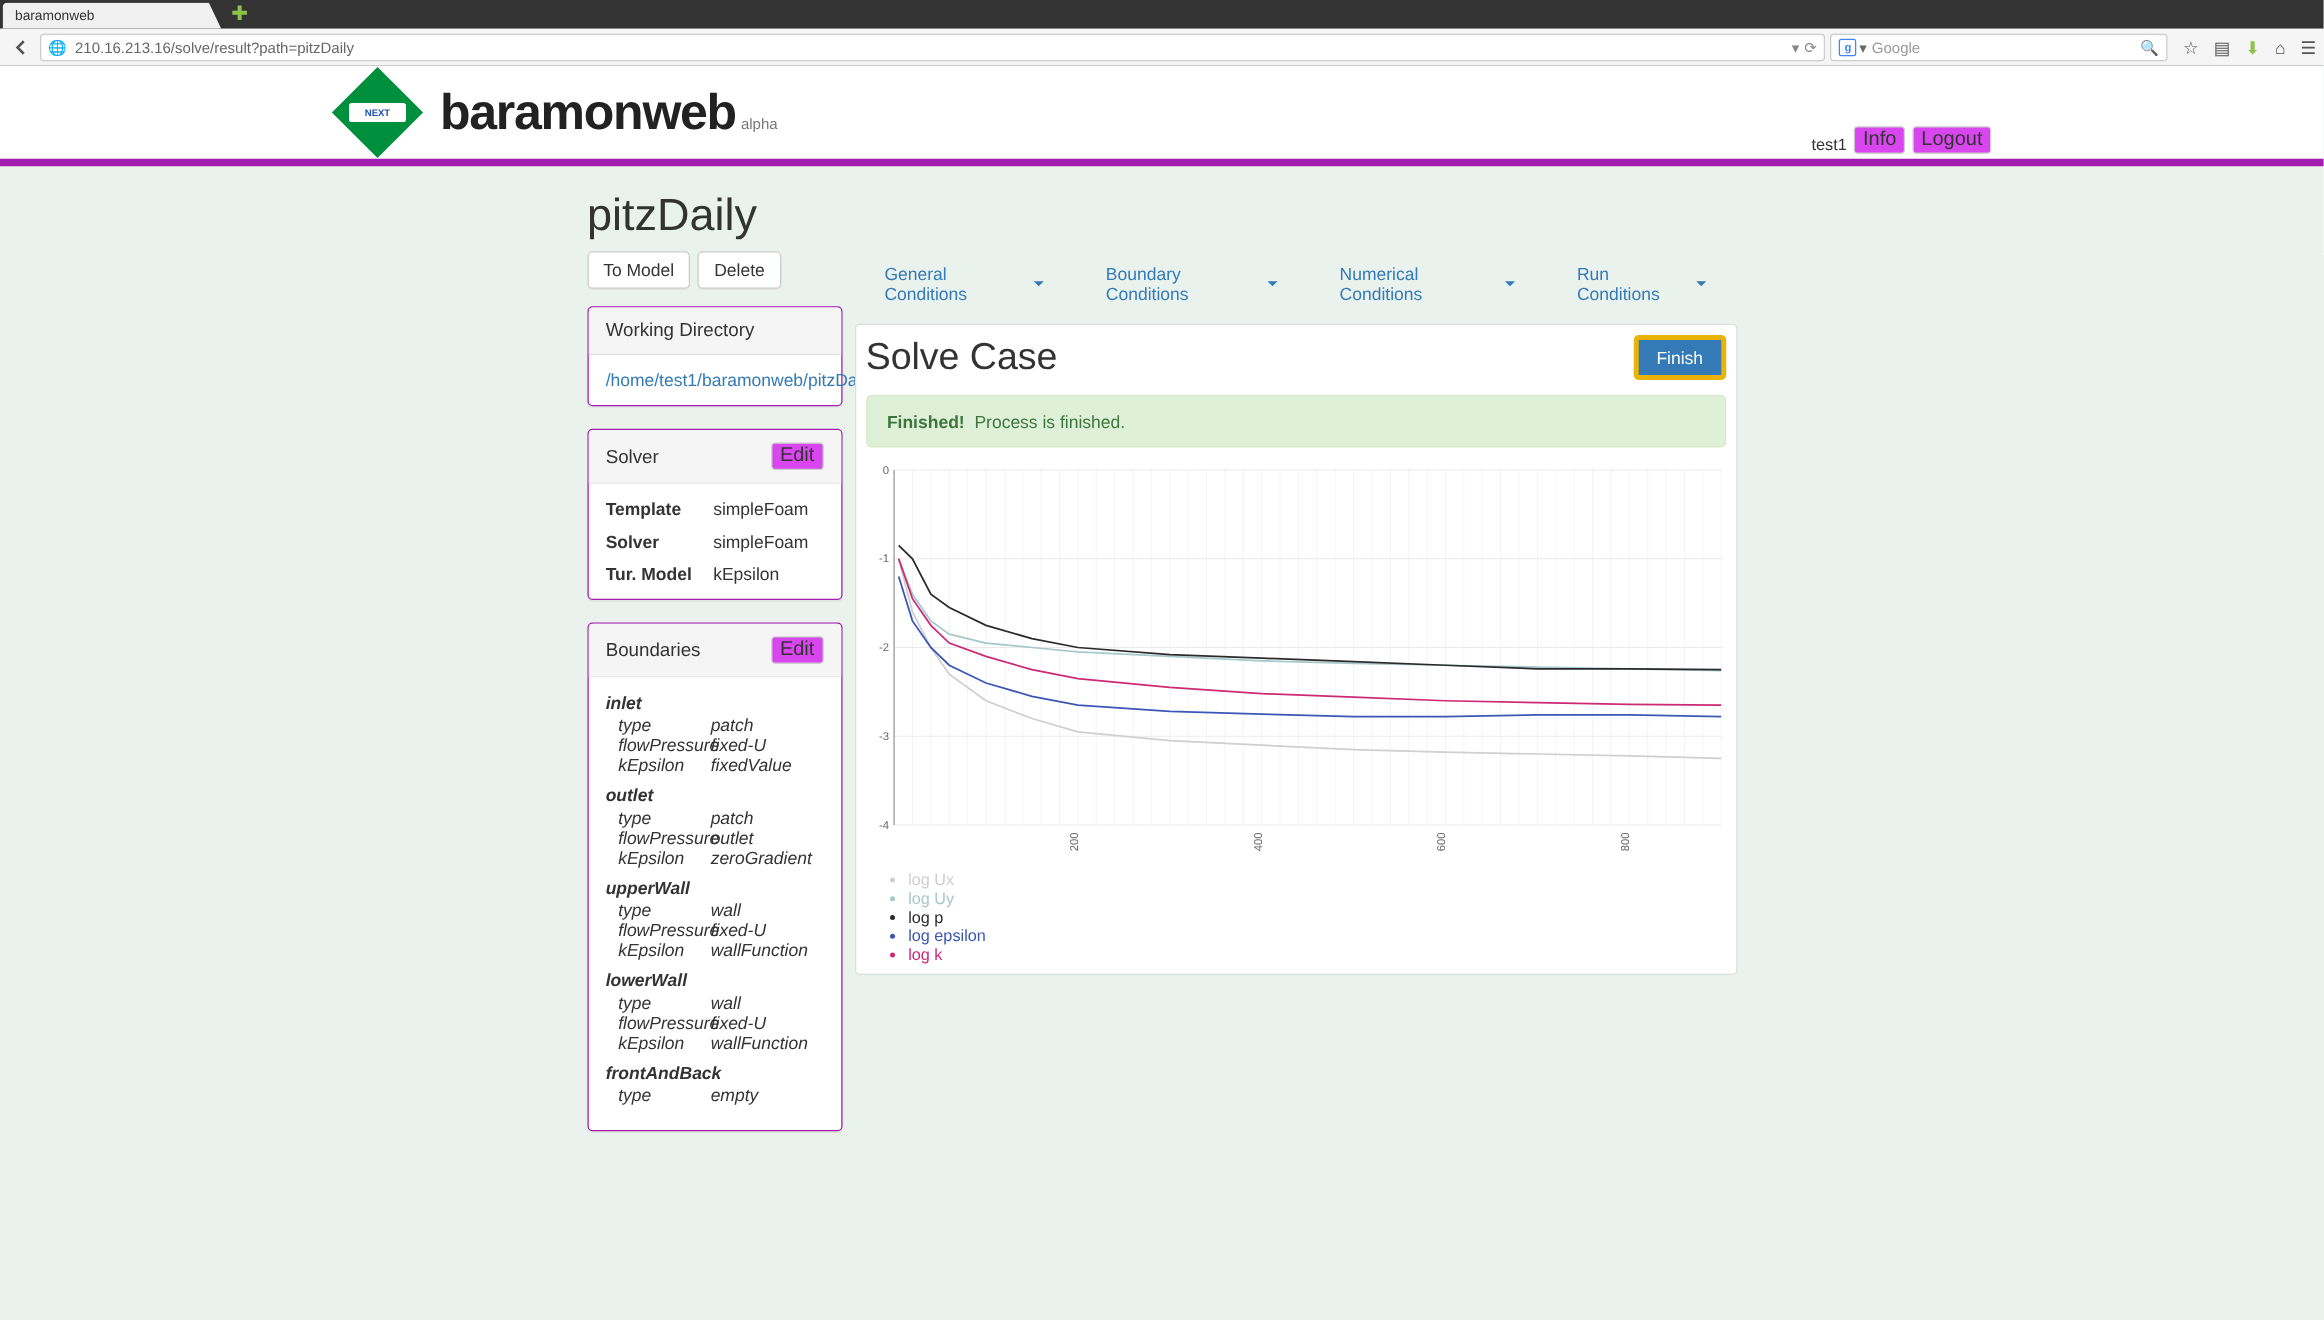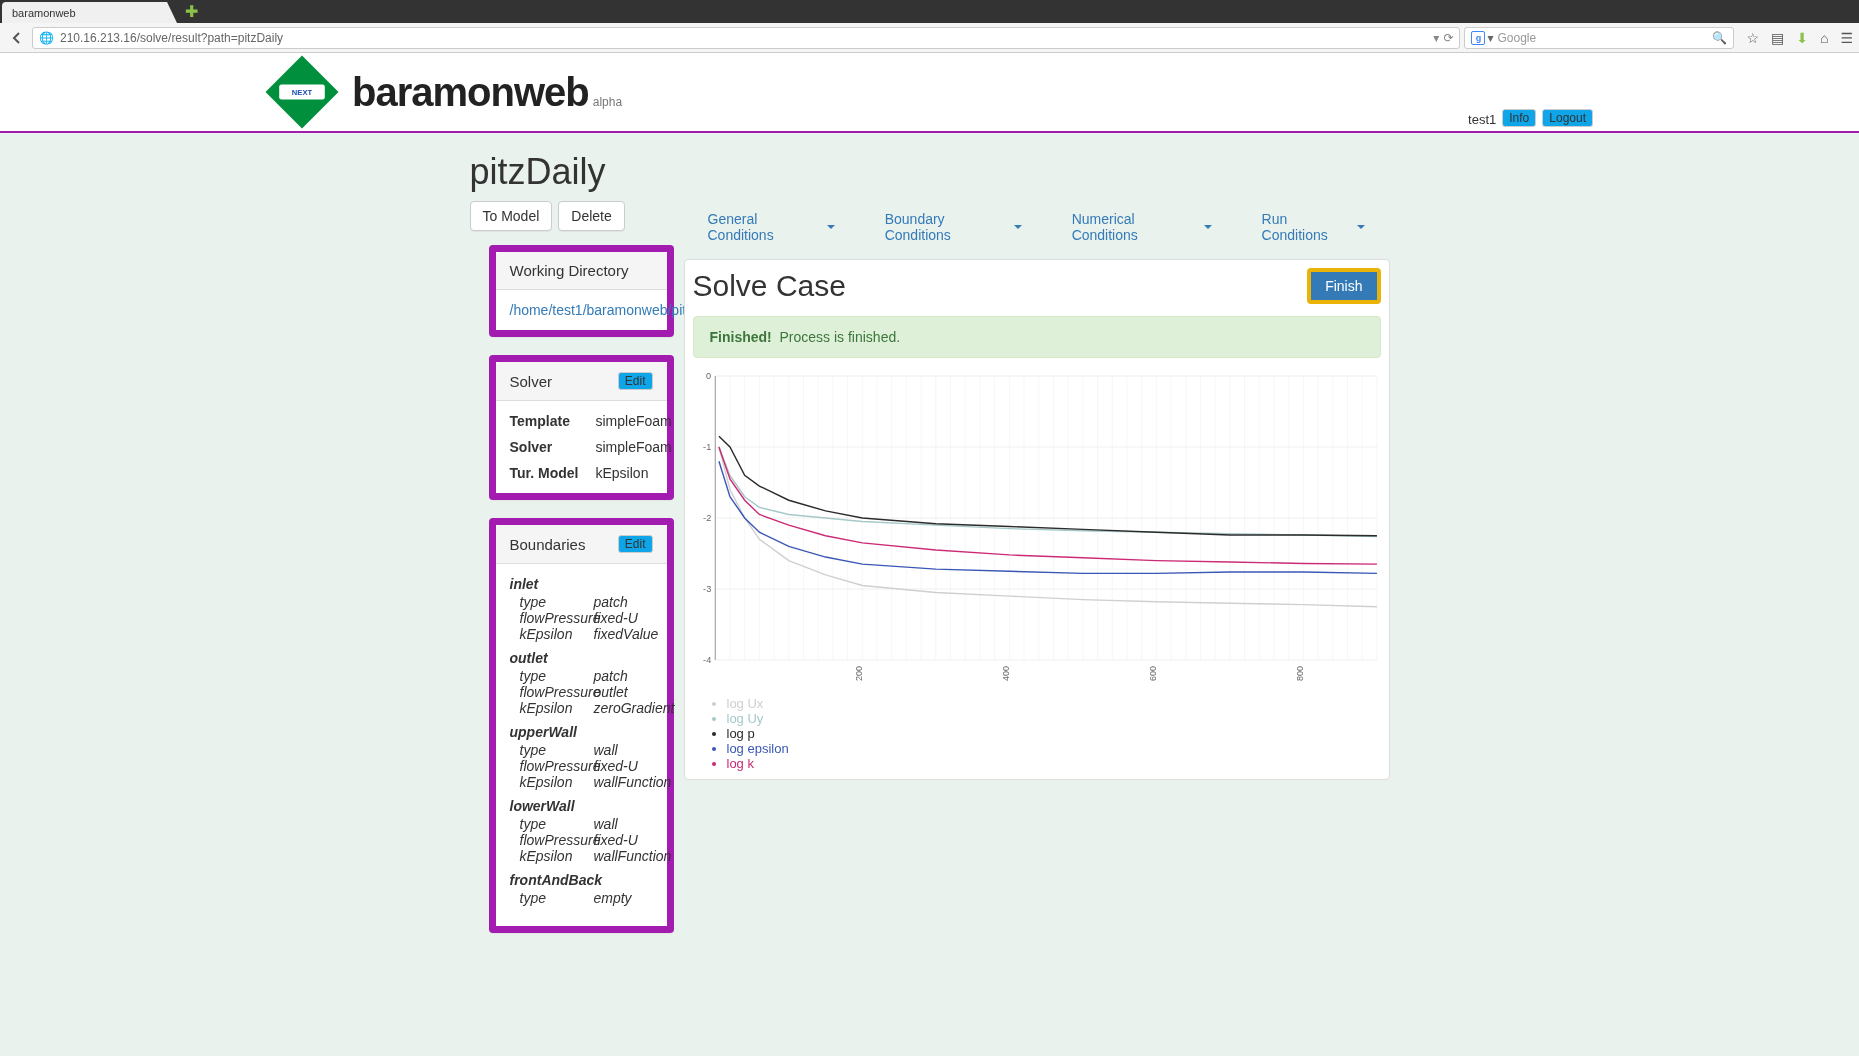--- a/index.html
+++ b/index.html
@@ -16,41 +16,41 @@
 .globe { color: #888; margin-right: 6px; font-size: 12px; }
 .url-tail { margin-left: auto; color: #888; display: flex; align-items: center; gap: 4px; }
 .search-box { width: 270px; background: #fff; border: 1px solid #ccc; border-radius: 3px; height: 22px; display: flex; align-items: center; padding: 0 6px; font-size: 12px; color: #666; }
 .g-icon { display:inline-block; width:14px; height:14px; background:#fff; border:1px solid #4285f4; border-radius:2px; font-size:9px; font-weight:bold; color:#4285f4; text-align:center; line-height:13px; margin-right:2px;}
 .toolbar-icons { display: flex; gap: 12px; margin-left: 8px; color: #555; }
 .toolbar-icons > span { cursor: pointer; }
 .dl-icon { color: #8bc34a; }
 
 
 .page { background: #eaf2ee; min-height: calc(100vh - 53px); }
-.topbar { background: #fff; border-bottom: 2px solid #a21caf; height: 80px; display: flex; align-items: center; padding: 0 0 0 264px; position: relative; }
+.topbar { background: #fff; border-bottom: 6px solid #a21caf; height: 80px; display: flex; align-items: center; padding: 0 0 0 264px; position: relative; }
 .logo-combo { display: flex; align-items: center; gap: 12px; }
 .logo-diamond { width: 76px; height: 76px; position: relative; }
 .logo-diamond svg { width: 100%; height: 100%; }
 .brand { font-size: 40px; font-weight: bold; letter-spacing: -1px; color: #222; }
 .brand-sub { font-size: 12px; color: #777; margin-left: 4px; vertical-align: baseline; }
 .topbar-right { position: absolute; right: 266px; bottom: 4px; display: flex; align-items: flex-end; gap: 6px; font-size: 13px; }
 .topbar-right .user { color: #333; }
-.btn-xs { background: #0ea5e9; border: 1px solid #ccc; border-radius: 3px; padding: 1px 6px; font-size: 12px; cursor: pointer; color: #333; }
+.btn-xs { background: #d946ef; border: 1px solid #ccc; border-radius: 3px; padding: 1px 6px; font-size: 16px; cursor: pointer; color: #333; }
 
 .container { max-width: 920px; margin: 0 auto; padding: 14px 0 20px; }
 h1.page-title { font-size: 36px; font-weight: 500; color: #333; margin: 4px 0 8px 0; }
 
 .layout { display: flex; gap: 10px; align-items: flex-start; }
 .sidebar { width: 204px; flex-shrink: 0; }
 .main { flex: 1; }
 
 .btn { background: #fff; border: 1px solid #ccc; border-radius: 4px; padding: 6px 12px; font-size: 14px; cursor: pointer; color: #333; box-shadow: 0 1px 0 rgba(0,0,0,0.05); }
 .btn-row { display: flex; gap: 6px; margin-bottom: 14px; }
 
-.panel { background: #fff; border: 7px solid #a21caf; border-radius: 4px; margin-bottom: 18px; box-shadow: 0 1px 1px rgba(0,0,0,0.05); margin-left: 19px; }
+.panel { background: #fff; border: 1px solid #a21caf; border-radius: 4px; margin-bottom: 18px; box-shadow: 0 1px 1px rgba(0,0,0,0.05); }
 .panel-heading { background: #f5f5f5; border-bottom: 1px solid #ddd; padding: 10px 14px; font-weight: 500; font-size: 15px; color: #333; display: flex; justify-content: space-between; align-items: center; border-radius: 4px 4px 0 0; }
 .panel-body { padding: 12px 14px; font-size: 14px; }
 .panel-body a { color: #337ab7; text-decoration: none; }
 .solver-grid { display: grid; grid-template-columns: 86px 1fr; row-gap: 10px; font-size: 14px; }
 .solver-grid .k { font-weight: bold; }
 .boundary-block { margin-bottom: 8px; font-style: italic; }
 .boundary-name { font-weight: bold; font-size: 14px; margin-bottom: 2px; }
 .boundary-grid { display: grid; grid-template-columns: 74px 1fr; padding-left: 10px; font-size: 14px; row-gap: 0px; }
 
 

